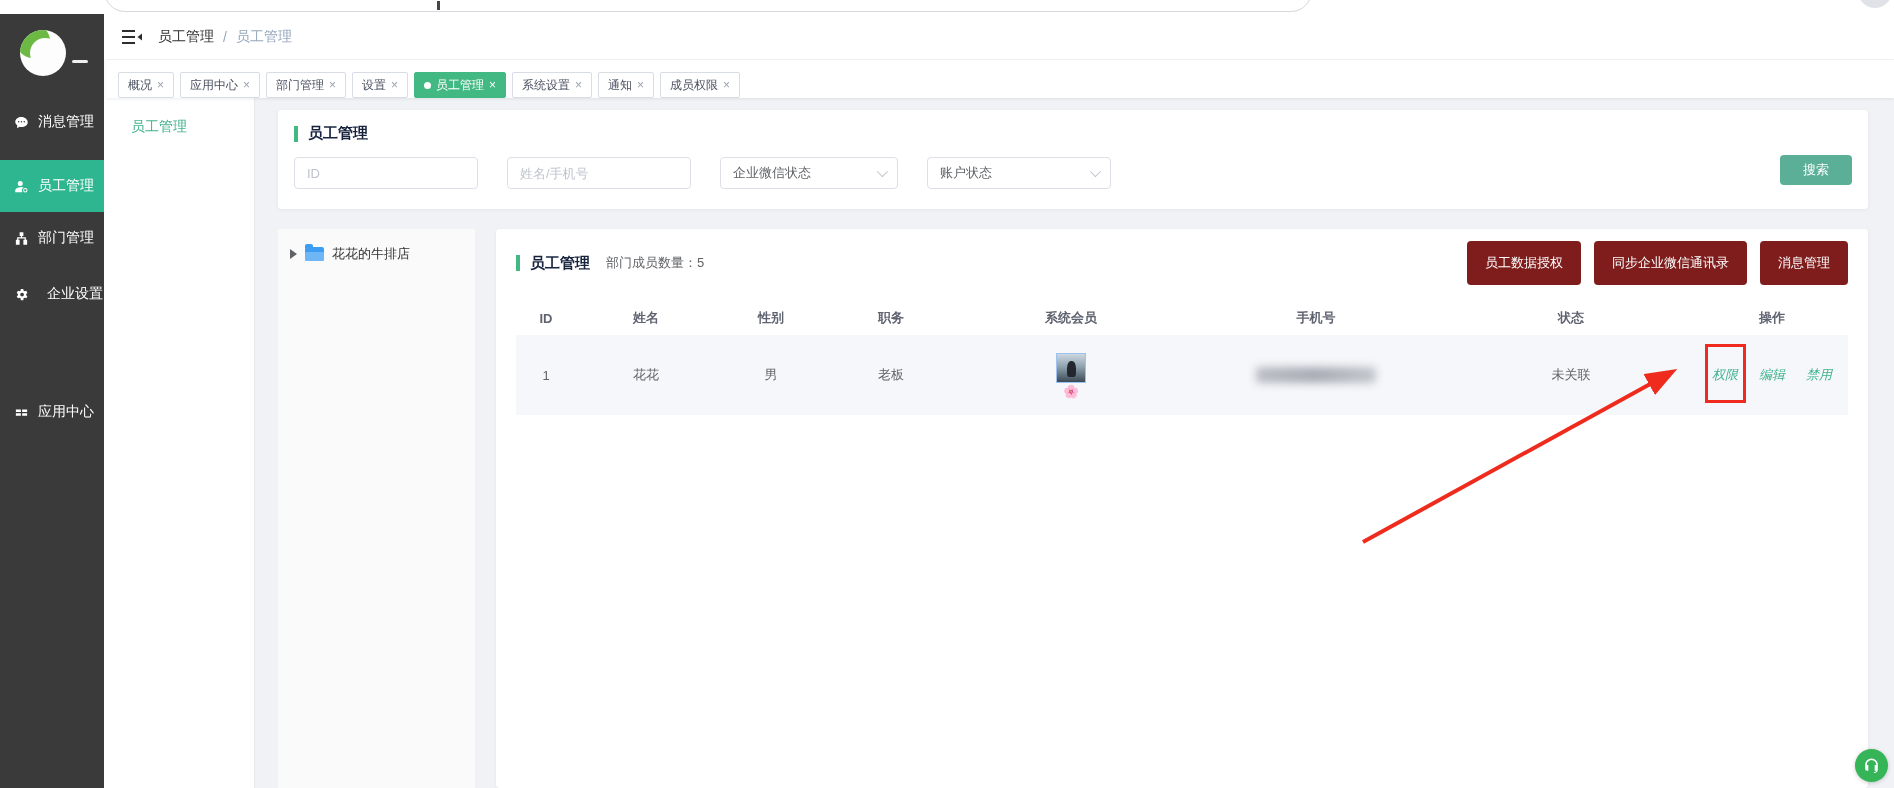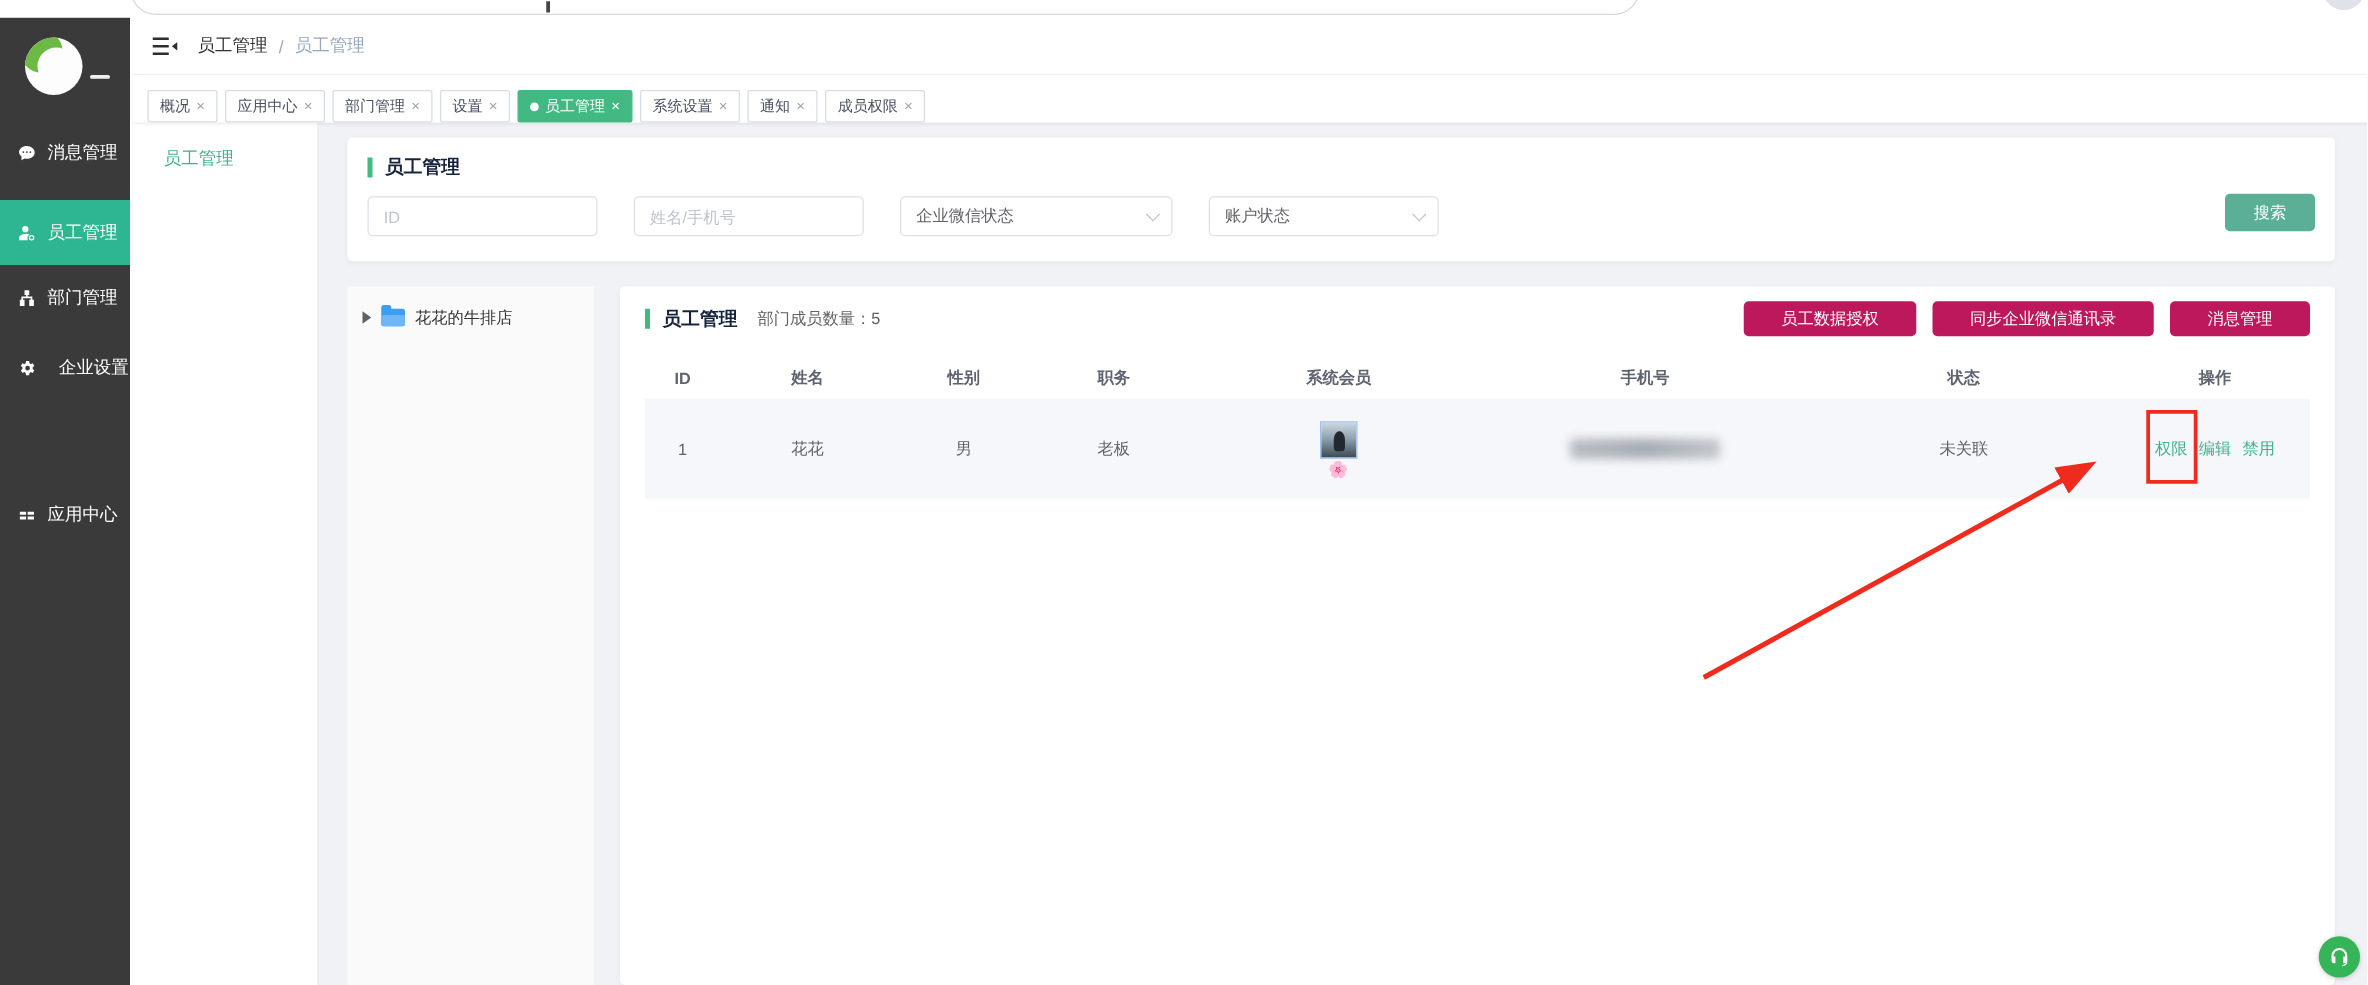--- a/index.html
+++ b/index.html
@@ -60,51 +60,51 @@
   .work { flex:1; padding:12px 26px 0 23px; display:flex; flex-direction:column; }
 
   .card { background:#fff; border-radius:4px; box-shadow:0 1px 4px rgba(0,0,0,.05); }
   .filter-card { position:relative; padding:14px 16px 20px; }
   .card-title { display:flex; align-items:center; gap:10px; }
   .green-bar { width:4px; height:16px; background:#42b983; }
   .card-title-text { font-size:15px; font-weight:bold; color:#17233d; }
   .filter-row { margin-top:14px; display:flex; gap:29px; align-items:center; }
   .f-input { width:184px; height:32px; border:1px solid #dcdfe6; border-radius:4px; padding:0 12px; font-size:13px; color:#606266; outline:none; font-family:inherit; }
   .f-input::placeholder { color:#bfc4cc; }
-  .f-select { width:218px; height:32px; border:1px solid #dcdfe6; border-radius:4px; display:flex; align-items:center; justify-content:space-between; padding:0 12px; font-size:13px; color:#606266; cursor:pointer; background:#fff; }
+  .f-select { width:178px; height:32px; border:1px solid #dcdfe6; border-radius:4px; display:flex; align-items:center; justify-content:space-between; padding:0 12px; font-size:13px; color:#606266; cursor:pointer; background:#fff; }
   .chev { width:8px; height:8px; border-right:1.5px solid #c0c4cc; border-bottom:1.5px solid #c0c4cc; transform:rotate(45deg) translateY(-2px); }
   .search-btn { position:absolute; top:45px; right:16px; width:72px; height:30px; background:#5aaf96; color:#fff; border:none; border-radius:4px; font-size:13px; cursor:pointer; font-family:inherit; }
 
   .lower { flex:1; display:flex; gap:21px; margin-top:20px; min-height:0; }
   .tree-panel { width:197px; background:#fafafa; padding-top:16px; }
   .tree-row { display:flex; align-items:center; gap:8px; padding-left:12px; cursor:pointer; }
   .tree-caret { width:0; height:0; border-top:5px solid transparent; border-bottom:5px solid transparent; border-left:7px solid #5f6368; }
   .folder { width:19px; height:14px; position:relative; }
   .folder .back { position:absolute; inset:0; background:#3d9df2; border-radius:2px; }
   .folder .back::before { content:""; position:absolute; top:-3px; left:0; width:8px; height:4px; background:#3d9df2; border-radius:2px 2px 0 0; }
   .folder .front { position:absolute; left:0; bottom:0; width:19px; height:9px; background:#6fb6f7; border-radius:1px 1px 2px 2px; }
   .tree-label { font-size:13px; color:#333; }
 
   .table-card { flex:1; padding:12px 20px; display:flex; flex-direction:column; }
   .tc-head { display:flex; align-items:center; }
   .tc-count { margin-left:16px; font-size:13px; color:#606266; }
   .tc-buttons { margin-left:auto; display:flex; gap:13px; }
-  .btn-green { height:28px; padding:0 30px; border:none; border-radius:4px; background:#be185d; color:#fff; font-size:13px; cursor:pointer; font-family:inherit; }
+  .btn-green { height:44px; padding:0 18px; border:none; border-radius:4px; background:#7f1d1d; color:#fff; font-size:13px; cursor:pointer; font-family:inherit; }
 
   .thead, .trow { display:flex; align-items:center; }
   .thead { margin-top:16px; height:34px; font-size:13px; color:#5f6370; font-weight:bold; }
   .trow { background:#f5f7fa; min-height:80px; font-size:13px; color:#606266; }
   .cell { display:flex; align-items:center; justify-content:center; text-align:center; }
   .cID{width:60px}.cName{width:140px}.cGender{width:110px}.cJob{width:130px}.cMember{width:230px}.cPhone{width:260px}.cStatus{width:250px}.cOps{flex:1}
   .member-stack { display:flex; flex-direction:column; align-items:center; gap:2px; }
   .mini-avatar { width:30px; height:30px; border:1px solid #9ec1f0; background:linear-gradient(180deg,#cdd8e0 0%,#8fa3b0 45%,#3c4a55 100%); position:relative; }
   .mini-avatar::after { content:""; position:absolute; left:10px; top:7px; width:9px; height:16px; border-radius:45% 45% 25% 25%; background:#22282e; }
   .member-flower { font-size:13px; line-height:1; }
   .phone-blur { width:120px; height:16px; border-radius:3px; background:linear-gradient(90deg,#b9bdc4,#a7abb3,#c2c6cc); filter:blur(4px); }
-  .ops { display:flex; gap:9px; align-items:flex-end; }
+  .ops { display:flex; gap:21px; align-items:flex-end;font-style:italic; }
   .op-link { color:#42b28b; cursor:pointer; white-space:nowrap; }
   .perm-wrap { position:relative; }
   .red-box { position:absolute; left:-7px; top:-22px; width:41px; height:59px; border:3px solid #ee2b1c; pointer-events:none; }
 
   
   .arrow-overlay { position:absolute; inset:0; width:1894px; height:788px; pointer-events:none; z-index:8; }
 
   
   .float-btn { position:absolute; left:1855px; top:749px; width:33px; height:33px; border-radius:50%; background:#35b557; display:flex; align-items:center; justify-content:center; cursor:pointer; z-index:9; box-shadow:0 1px 4px rgba(0,0,0,.2); }
   .float-btn svg { width:19px; height:19px; fill:#fff; }

